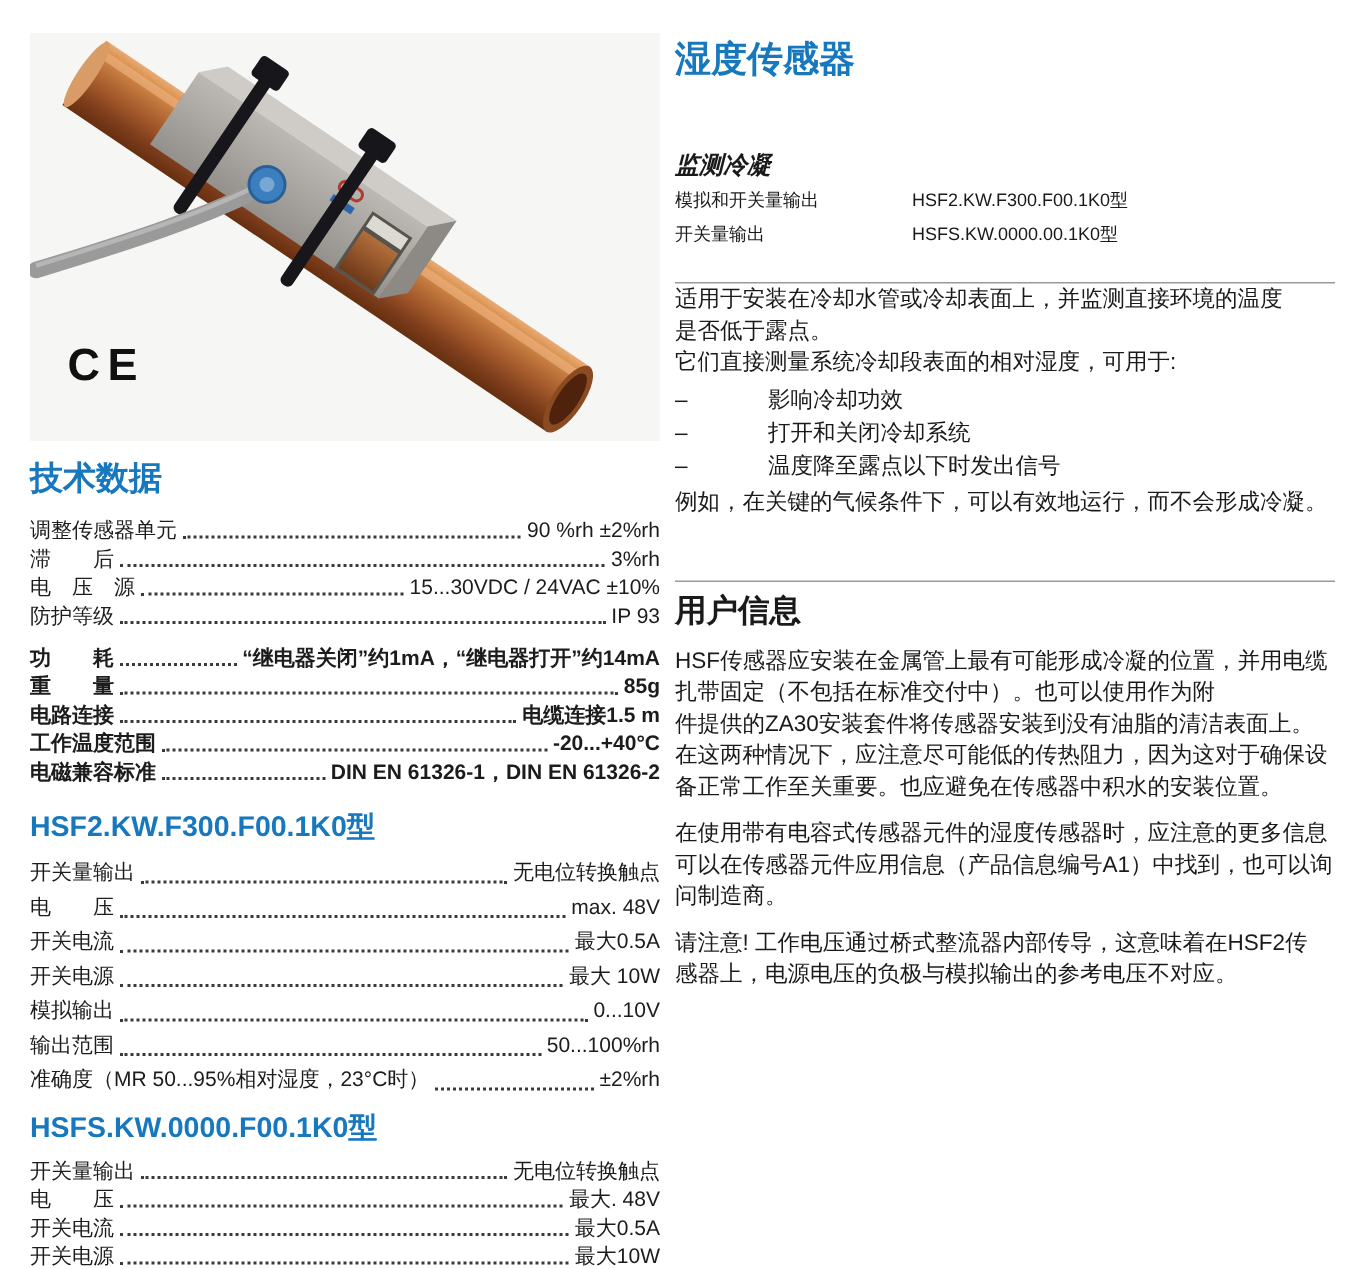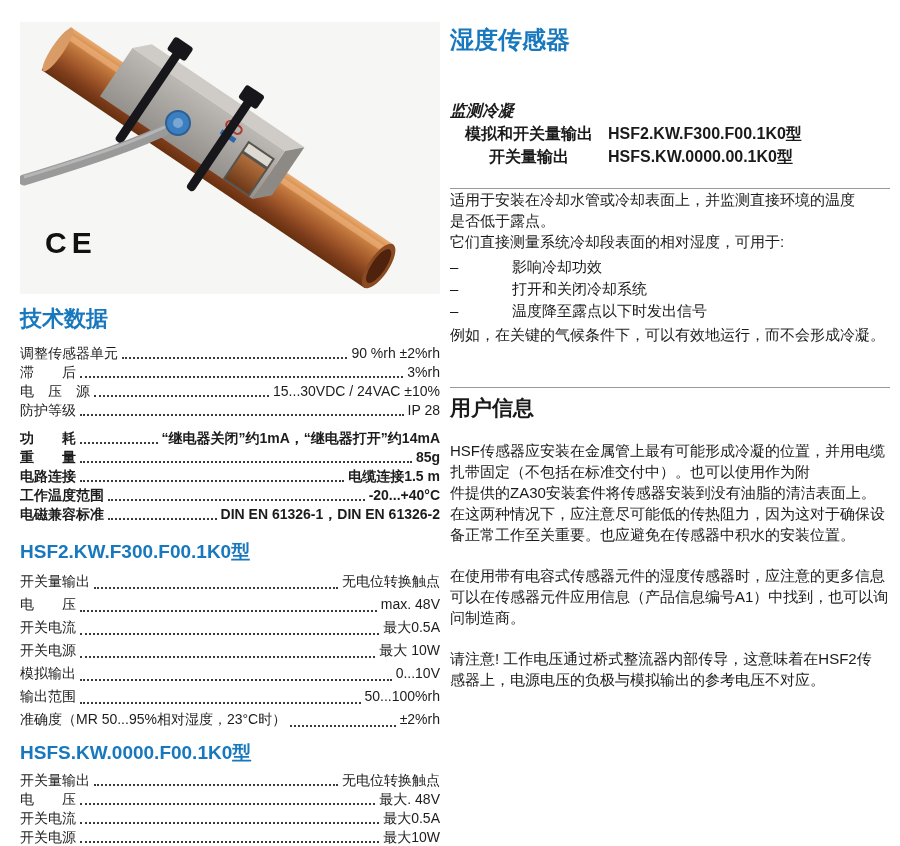--- a/index.html
+++ b/index.html
@@ -16,34 +16,34 @@
   .spec-row .dots{flex:1 1 auto;min-width:10px;border-bottom:2px dotted #3a3a3a;margin:0 4px;transform:translateY(-4px);}
   .spec-row .val{white-space:nowrap;flex:0 0 auto;}
   .rows-b{margin-top:9px;font-weight:bold;}
   .rows-hsf2 .spec-row{line-height:23px;}
   .rows-hsfs .spec-row{line-height:19px;}
   .h-hsfs{margin-top:10px;}
   
   .right-col{position:absolute;left:450px;top:26px;width:440px;}
   .r-title{color:#1878be;font-size:24px;font-weight:bold;line-height:28px;margin:0;}
   .r-sub{font-size:16px;font-weight:bold;line-height:22px;margin-top:46px;font-style:italic;}
-  .model-row{display:flex;font-size:16px;font-weight:bold;line-height:23px;text-align:center;}
+  .model-row{display:flex;font-size:12px;font-weight:normal;line-height:23px;}
   .model-row .m-label{width:158px;flex:0 0 auto;}
   .divider{border-top:1px solid #9a9a9a;height:0;}
   .div-1{margin-top:20px;}
   .div-2{margin-top:42px;}
   .h-black{font-size:21px;font-weight:bold;line-height:24px;margin:9px 0 6px 0;}
   .body-text{font-size:15px;line-height:21px;}
   .prewrap{white-space:pre-wrap;}
   .bullets{margin-top:4px;}
   .bullet{display:flex;font-size:15px;line-height:22px;}
   .bullet .dash{width:62px;flex:0 0 auto;}
   .outro{margin-top:2px;}
   .u-head{margin-top:8px;}
-  .para{margin-top:20px;}
+  .para{margin-top:10px;}
 </style>
 </head>
 <body>
 
 <div class="page">
 
   <div class="left-col">
 
     <svg class="photo" viewBox="0 0 420 272">
       <defs>
@@ -128,21 +128,21 @@
 
         <div class="spec-row">
           <span class="lbl">电　压　源</span>
           <span class="dots"></span>
           <span class="val">15...30VDC / 24VAC ±10%</span>
         </div>
 
         <div class="spec-row">
           <span class="lbl">防护等级</span>
           <span class="dots"></span>
-          <span class="val">IP 28</span>
+          <span class="val">IP 93</span>
         </div>
       </div>
 
     <div class="rows-b">
 
         <div class="spec-row">
           <span class="lbl">功　　耗</span>
           <span class="dots"></span>
           <span class="val">“继电器关闭”约1mA，“继电器打开”约14mA</span>
         </div>

